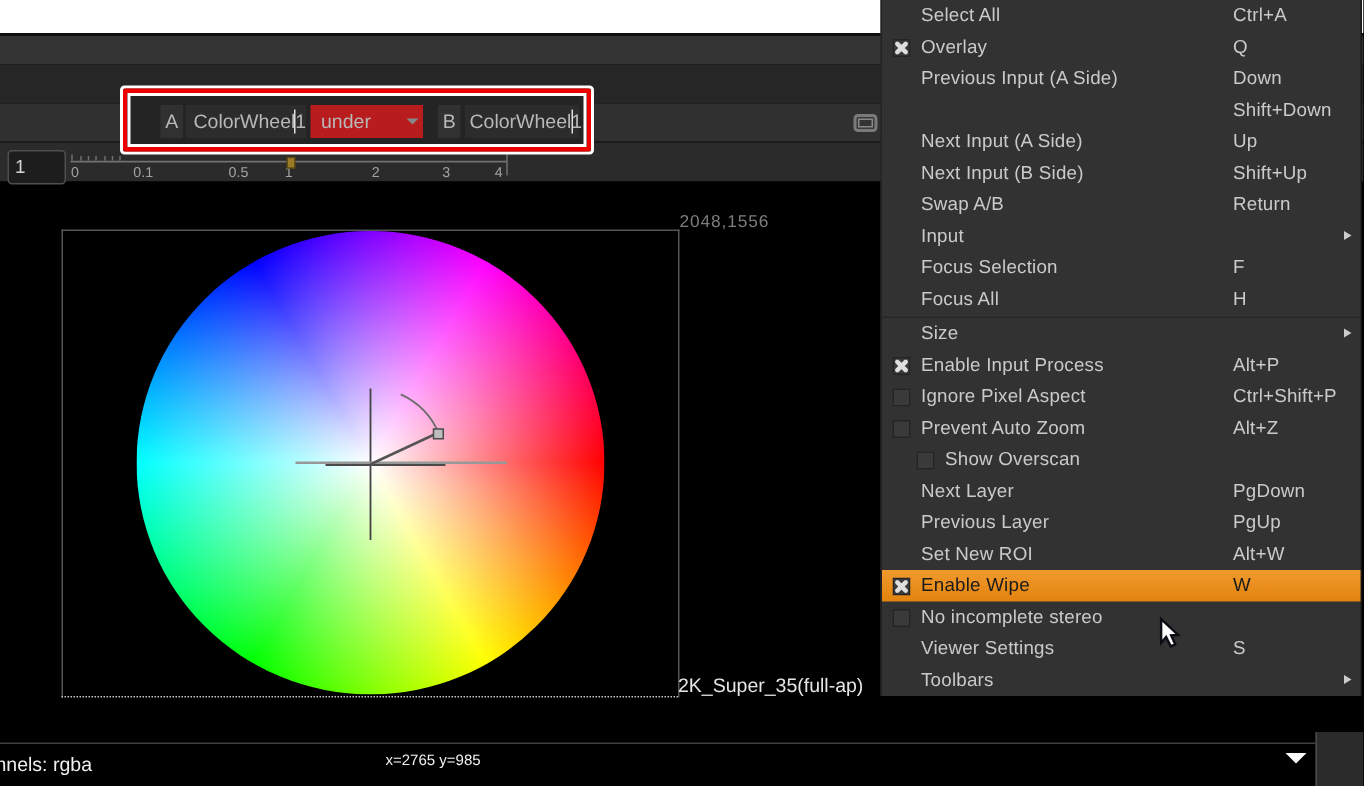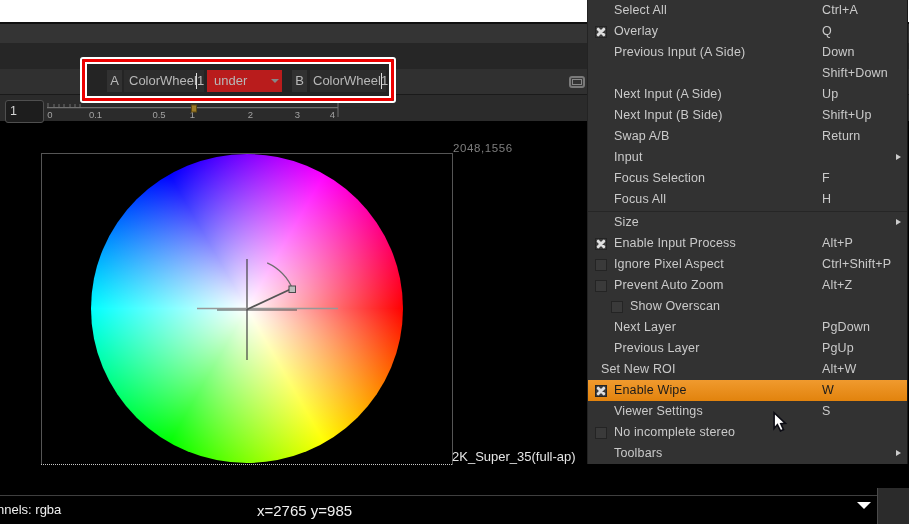--- a/index.html
+++ b/index.html
@@ -83,21 +83,21 @@
         <div style="position:absolute;left:205px;top:6px;width:15px;height:22px;background:#313131;text-align:center;line-height:22px">B</div>
         <div style="position:absolute;left:223px;top:6px;width:76px;height:22px;background:#2c2c2c;line-height:22px;padding-left:3px">ColorWheel1</div>
         <div style="position:absolute;left:109px;top:9px;width:1px;height:16px;background:#ddd"></div>
         <div style="position:absolute;left:294px;top:9px;width:1px;height:16px;background:#ddd"></div>
       </div>
     </div>
   </div>
 
   <div class="abs" style="left:0;top:495px;width:877px;height:1px;background:#3f3f3f"></div>
   <div class="abs" style="left:-3px;top:502px;color:#f0f0f0;font-size:13px">nnels: rgba</div>
-  <div class="abs" style="left:257px;top:502px;color:#f0f0f0;font-size:15px">x=2765 y=985</div>
+  <div class="abs" style="left:257px;top:502px;color:#f0f0f0;font-size:10px">x=2765 y=985</div>
   <div class="abs" style="left:857px;top:502px;width:0;height:0;border-left:7px solid transparent;border-right:7px solid transparent;border-top:7px solid #fff"></div>
   <div class="abs" style="left:877px;top:488px;width:32px;height:36px;background:#2b2b2b;border-left:1px solid #4a4a4a"></div>
 
   <div id="menu" class="abs" style="left:587px;top:0;width:321px;background:#323232;border-right:1px solid #181818;border-left:1px solid #232323;font-size:12.5px;color:#cacaca;letter-spacing:0.15px">
     <div style="position:relative;height:21px;line-height:21px;">
       <span style="position:absolute;left:26px">Select All</span>
       <span style="position:absolute;left:234px">Ctrl+A</span>
     </div>
     <div style="position:relative;height:21px;line-height:21px;">
       <svg style="position:absolute;left:7px;top:4.5px" width="12" height="12">
@@ -175,40 +175,40 @@
     </div>
     <div style="position:relative;height:21px;line-height:21px;">
       <span style="position:absolute;left:26px">Next Layer</span>
       <span style="position:absolute;left:234px">PgDown</span>
     </div>
     <div style="position:relative;height:21px;line-height:21px;">
       <span style="position:absolute;left:26px">Previous Layer</span>
       <span style="position:absolute;left:234px">PgUp</span>
     </div>
     <div style="position:relative;height:21px;line-height:21px;">
-      <span style="position:absolute;left:13px">Set New ROI</span>
+      <span style="position:absolute;left:26px">Set New ROI</span>
       <span style="position:absolute;left:234px">Alt+W</span>
     </div>
     <div style="position:relative;height:21px;line-height:21px;background:linear-gradient(#f09a2e,#e2830d);color:#1b1b1b;">
       <svg style="position:absolute;left:7px;top:4.5px" width="12" height="12">
         <rect x="0.5" y="0.5" width="11" height="11" fill="#3a3a3a" stroke="#242424"></rect>
         <path d="M3.2,3.2 L8.8,8.8 M8.8,3.2 L3.2,8.8" stroke="#dedede" stroke-width="3" stroke-linecap="round"></path>
       </svg>
       <span style="position:absolute;left:26px">Enable Wipe</span>
       <span style="position:absolute;left:234px">W</span>
     </div>
     <div style="position:relative;height:21px;line-height:21px;">
+      <svg style="position:absolute;left:7px;top:4.5px" width="12" height="12">
+        <rect x="0.5" y="0.5" width="11" height="11" fill="#3a3a3a" stroke="#242424"></rect>
+      </svg>
+      <span style="position:absolute;left:26px">No incomplete stereo</span>
+    </div>
+    <div style="position:relative;height:21px;line-height:21px;">
       <span style="position:absolute;left:26px">Viewer Settings</span>
       <span style="position:absolute;left:234px">S</span>
-    </div>
-    <div style="position:relative;height:21px;line-height:21px;">
-      <svg style="position:absolute;left:7px;top:4.5px" width="12" height="12">
-        <rect x="0.5" y="0.5" width="11" height="11" fill="#3a3a3a" stroke="#242424"></rect>
-      </svg>
-      <span style="position:absolute;left:26px">No incomplete stereo</span>
     </div>
     <div style="position:relative;height:21px;line-height:21px;">
       <span style="position:absolute;left:26px">Toolbars</span>
       <span style="position:absolute;left:308px;top:7px;width:0;height:0;border-top:3.5px solid transparent;border-bottom:3.5px solid transparent;border-left:5px solid #ccc"></span>
     </div>
   </div>
 
   <svg class="abs" style="left:772px;top:411px" width="24" height="26">
     <path d="M2.1,1.7 L2.1,17.6 L5.4,13.6 L8.5,19.9 L11.5,18.6 L8.8,12.6 L13.4,12.3 Z" fill="#fff" stroke="#0c0c14" stroke-width="1.6" stroke-linejoin="miter"></path>
   </svg>

